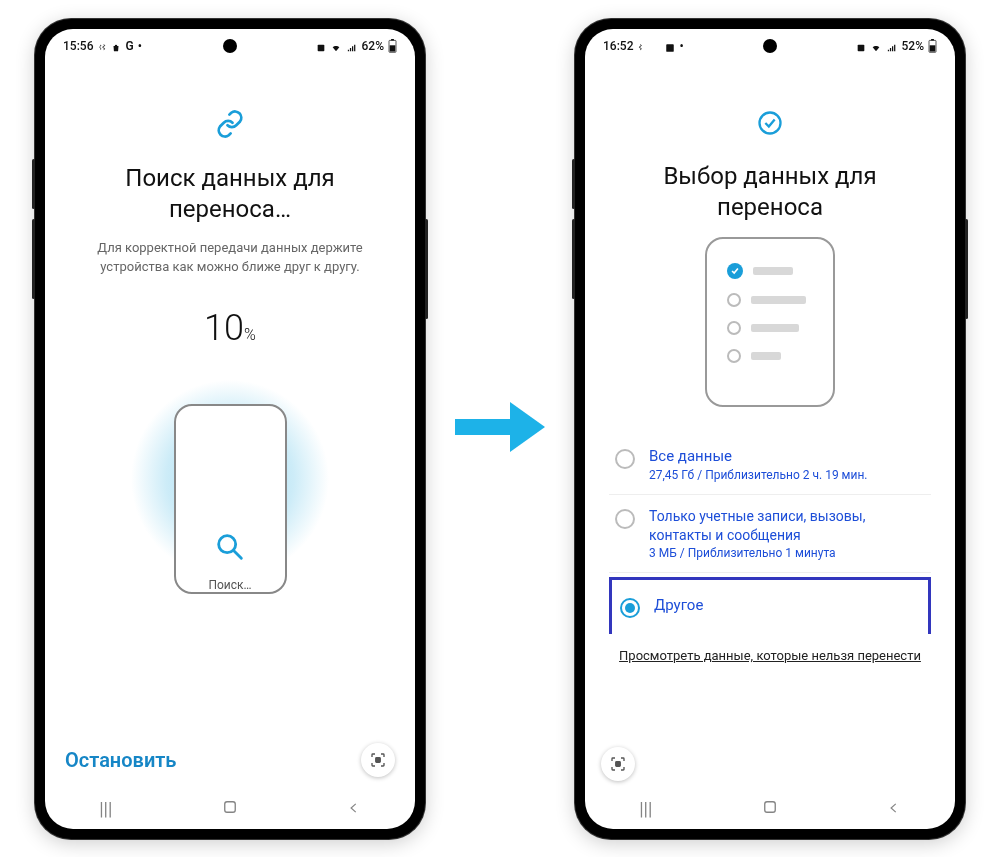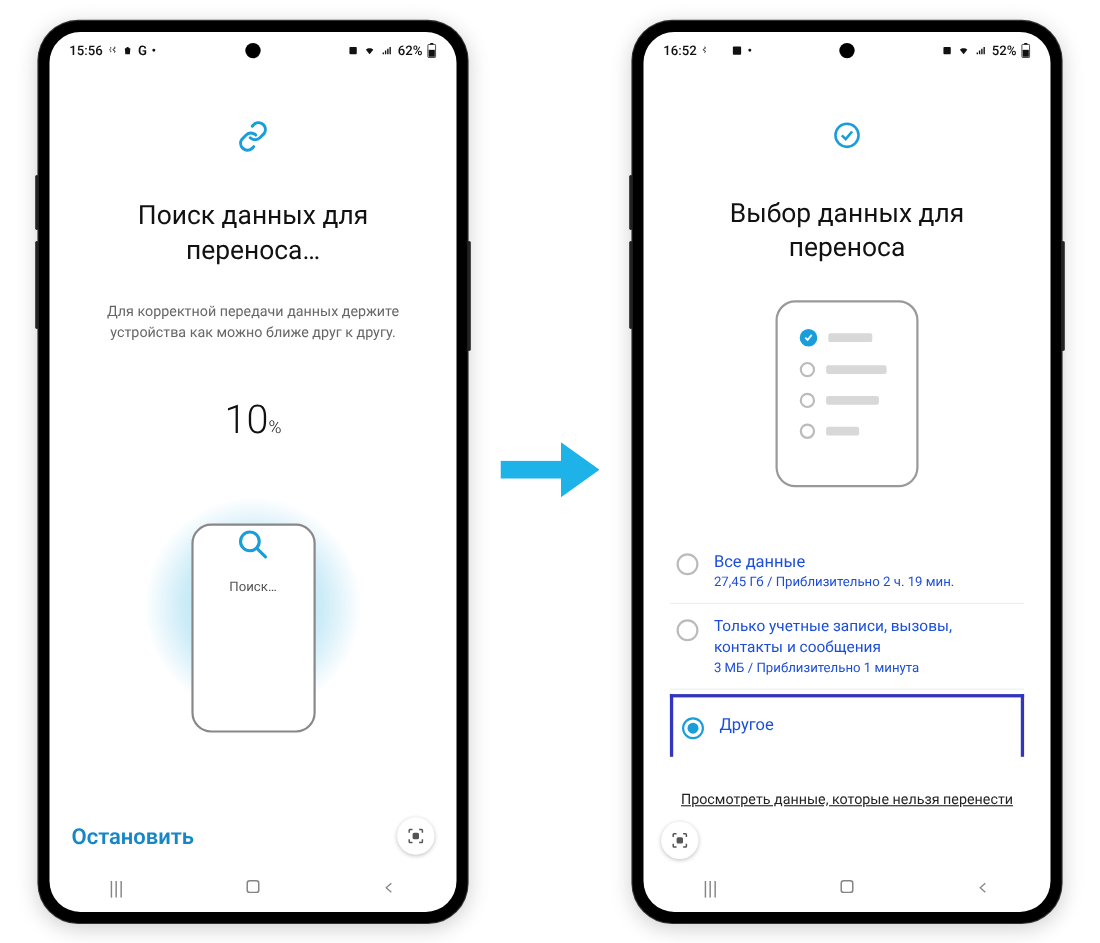--- a/index.html
+++ b/index.html
@@ -58,32 +58,31 @@
     display: flex;
     justify-content: space-between;
     align-items: center;
     padding: 4px 18px 0;
     font-size: 12px;
     font-weight: 500;
     color: #111;
   }
   .statusbar .left, .statusbar .right {
     display: flex;
-    align-items: center;
+    align-items: flex-end;
     gap: 4px;
   }
   .ic { display: inline-flex; align-items: center; }
   .content {
     flex: 1;
     display: flex;
     flex-direction: column;
     align-items: center;
     padding: 20px 24px 0;
     overflow: hidden;
-    gap: 18px;
   }
   .top-icon { margin-top: 30px; margin-bottom: 20px; color: #1a9ed9; }
   .title {
     font-size: 24px;
     font-weight: 400;
     color: #111;
     text-align: center;
     line-height: 1.3;
     margin-bottom: 14px;
   }
@@ -120,21 +119,21 @@
   .phone-outline {
     position: relative;
     width: 113px;
     height: 190px;
     border: 2px solid #888;
     border-radius: 18px;
     background: #fff;
     display: flex;
     flex-direction: column;
     align-items: center;
-    justify-content: flex-start;
+    justify-content: flex-end;
     gap: 10px;
     margin-top: 40px;
   }
   .phone-outline .sr-icon { color: #1a9ed9; }
   .phone-outline .sr-text {
     font-size: 12px;
     color: #555;
   }
   .bottombar {
     display: flex;

